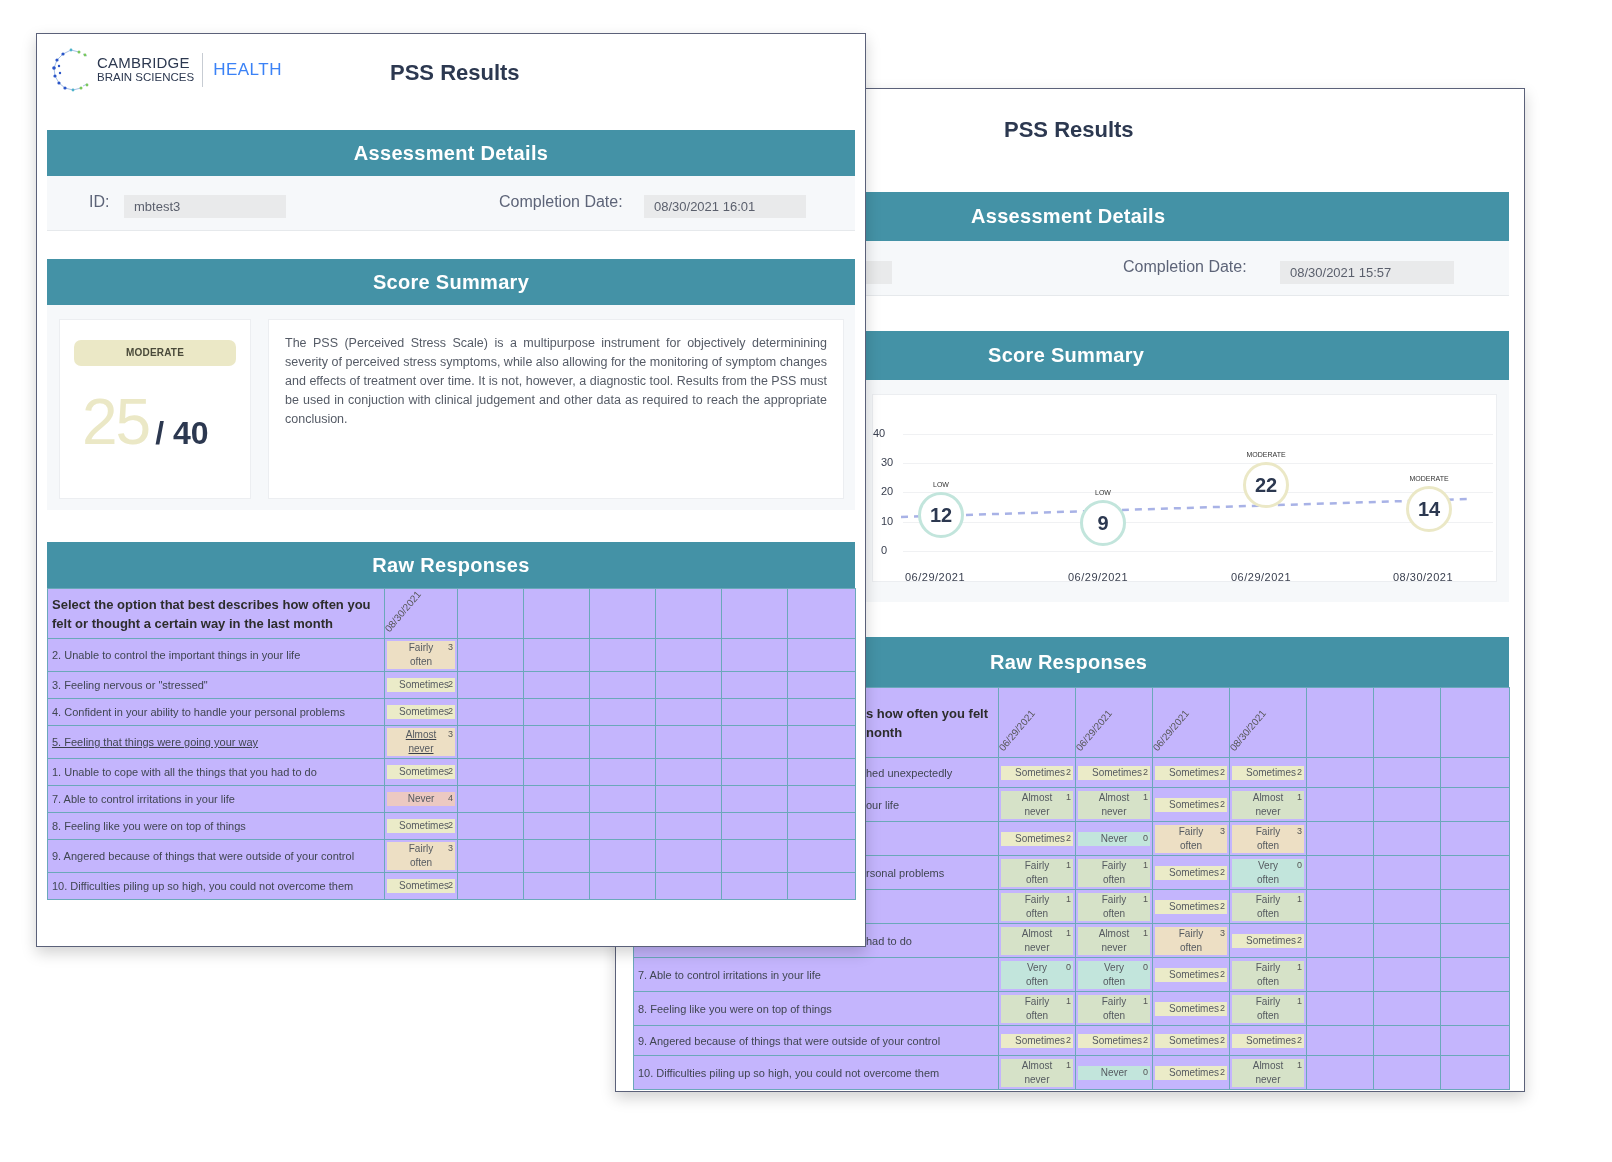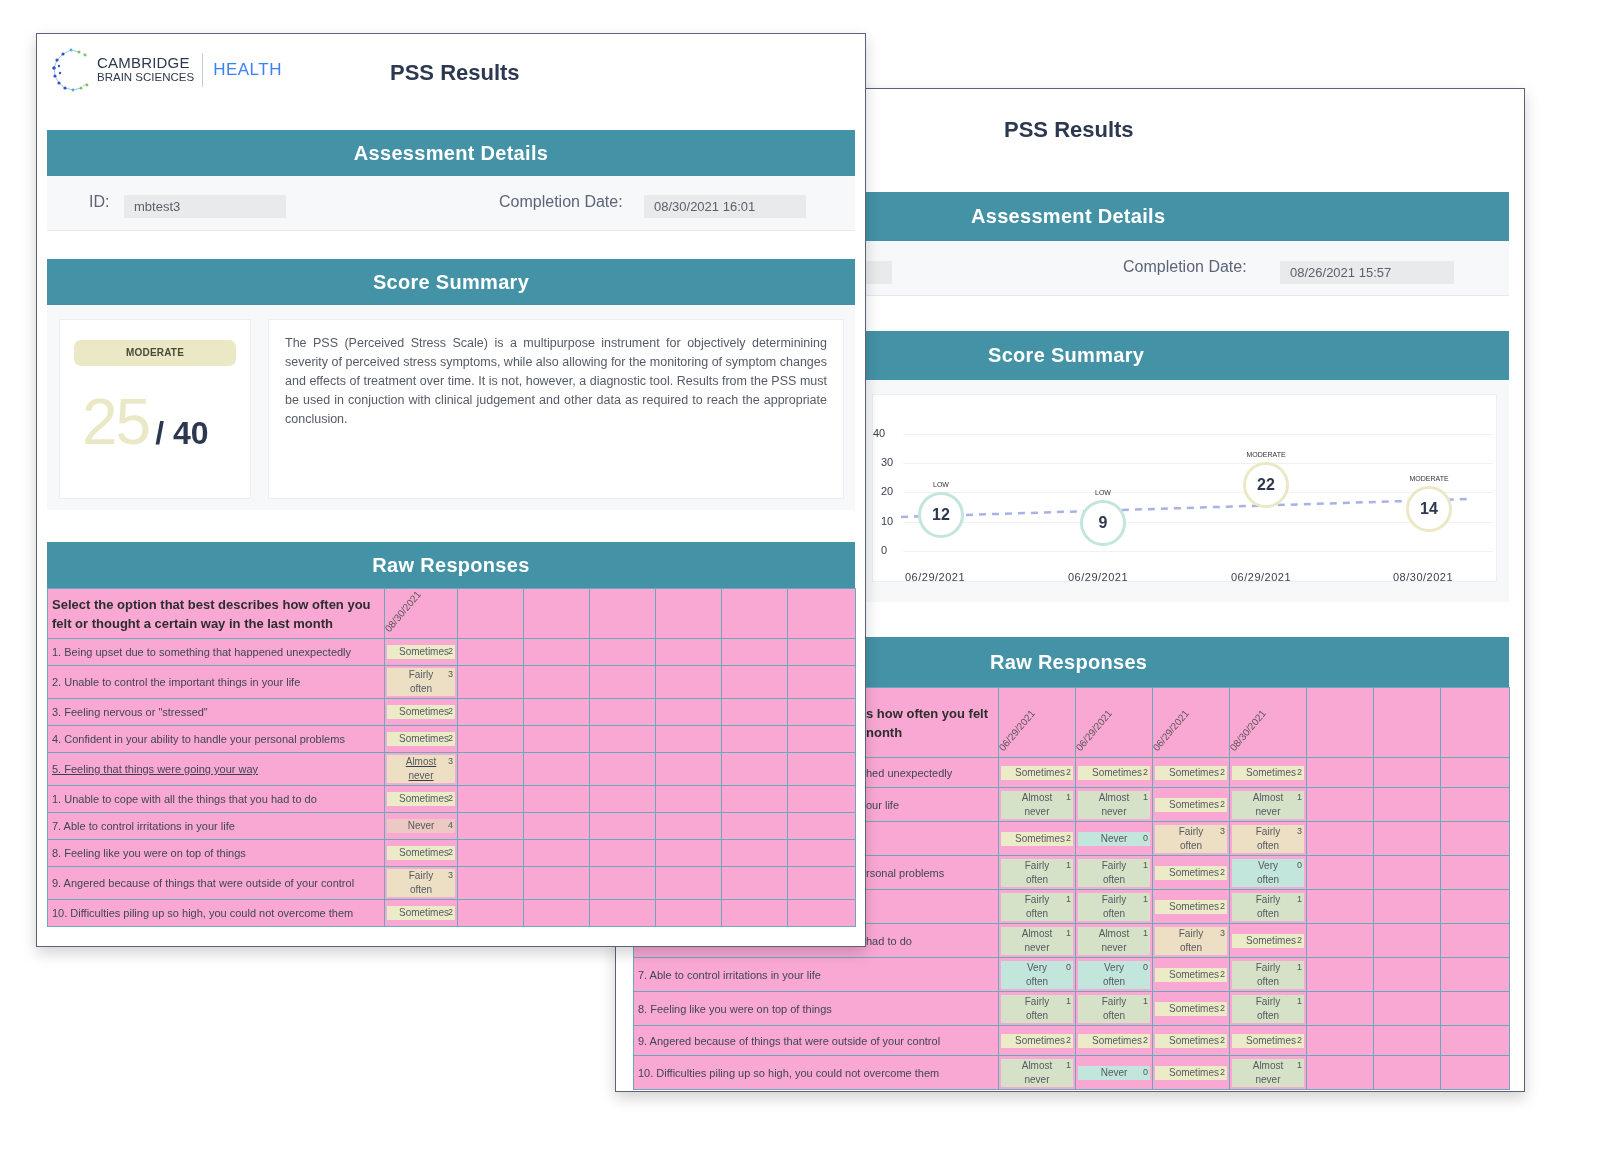--- a/index.html
+++ b/index.html
@@ -53,21 +53,21 @@
     position: absolute; background: #ffffff; border: 1px solid #eceef1;
     padding: 14px 16px 10px 16px; font-size: 12.5px; line-height: 19px; color: #555b66; text-align: justify;
   }
   .text-card .p1 { padding-bottom: 10px; border-bottom: 1px solid #eceef1; margin-bottom: 12px; }
   .inline-pill {
     display: inline-block; background: #ebe8c6; border-radius: 8px; font-size: 8px; font-weight: bold;
     padding: 2px 14px; color: #4a4a3a; vertical-align: middle; letter-spacing: 0.3px;
   }
 
   
-  table.resp { position: absolute; border-collapse: collapse; background: #f9a8d4; table-layout: fixed; }
+  table.resp { position: absolute; border-collapse: collapse; background: #c4b5fd; table-layout: fixed; }
   table.resp td, table.resp th { border: 1.5px solid #6ba8ba; }
   table.resp th { height: 50px; font-weight: normal; vertical-align: bottom; position: relative; }
   table.resp th.qhead {
     text-align: left; font-weight: bold; font-size: 13px; color: #2d2d2d; padding: 4px 4px; line-height: 19px; vertical-align: middle;
   }
   .rot {
     position: absolute; left: 6px; bottom: 4px; transform: rotate(-50deg); transform-origin: left bottom;
     font-size: 10px; color: #555; white-space: nowrap;
   }
   table.resp td.q { font-size: 11px; color: #404652; padding-left: 4px; white-space: nowrap; overflow: hidden; }
@@ -83,38 +83,38 @@
   .c-low { background: #d6e2c8; }
   .c-zero { background: #c2e5dc; }
 
   
   .chart-box { position: absolute; background: #ffffff; border: 1px solid #eceef1; }
   .ytick { position: absolute; font-size: 11px; color: #3a4050; }
   .xtick { position: absolute; font-size: 11px; color: #3a4050; letter-spacing: 0.5px; }
   .gridline { position: absolute; height: 1px; background: #f0f1f3; }
   .bubble {
     position: absolute; width: 46px; height: 46px; border-radius: 50%; background: #ffffff;
-    display: flex; align-items: center; justify-content: center; font-size: 16px; font-weight: bold; color: #2c3850;
+    display: flex; align-items: center; justify-content: center; font-size: 20px; font-weight: bold; color: #2c3850;
   }
   .bubble.low { border: 3px solid #c2e5dc; }
   .bubble.mod { border: 3px solid #ebe8c6; }
   .blabel { position: absolute; font-size: 7px; color: #333; text-align: center; width: 60px; }
 </style>
 </head>
 <body>
 
 <div class="page" id="page-back">
   <div class="title" style="left:388px; top:28px;">PSS Results</div>
   <div class="band" style="left:0; top:103px; width:893px; height:49px; line-height:49px; padding-left:0;">
     <span style="position:absolute; left:355px;">Assessment Details</span>
   </div>
   <div class="details" style="left:0; top:152px; width:893px; height:55px;">
     <div class="fieldbox" style="position:absolute; left:0; top:20px; width:276px;"></div>
     <span class="lbl" style="position:absolute; left:507px; top:17px;">Completion Date:</span>
-    <div class="fieldbox" style="position:absolute; left:664px; top:20px; width:174px;">08/26/2021 15:57</div>
+    <div class="fieldbox" style="position:absolute; left:664px; top:20px; width:174px;">08/30/2021 15:57</div>
   </div>
 
   <div class="band" style="left:0; top:242px; width:893px; height:49px; line-height:49px;">
     <span style="position:absolute; left:372px;">Score Summary</span>
   </div>
   <div class="summary-wrap" style="left:0; top:291px; width:893px; height:222px;">
     <div class="chart-box" style="left:256px; top:14px; width:625px; height:188px;">
       <div class="ytick" style="left:0; top:32px;">40</div>
       <div class="ytick" style="left:8px; top:61px;">30</div>
       <div class="ytick" style="left:8px; top:90px;">20</div>
@@ -562,35 +562,20 @@
           </th>
           <th></th>
           <th></th>
           <th></th>
           <th></th>
           <th></th>
           <th></th>
         </tr>
       </thead>
     <tbody id="front-body">
-        <tr style="height: 27px;">
-          <td class="q">1. Being upset due to something that happened unexpectedly</td>
-          <td class="a">
-            <div class="ans c-sometimes">
-              <span style="max-width: 44px;">Sometimes</span>
-              <span class="sc">2</span>
-            </div>
-          </td>
-          <td class="a"></td>
-          <td class="a"></td>
-          <td class="a"></td>
-          <td class="a"></td>
-          <td class="a"></td>
-          <td class="a"></td>
-        </tr>
         <tr style="height: 30px;">
           <td class="q">2. Unable to control the important things in your life</td>
           <td class="a">
             <div class="ans c-fairly3">
               <span style="max-width: 44px;">Fairly often</span>
               <span class="sc">3</span>
             </div>
           </td>
           <td class="a"></td>
           <td class="a"></td>

